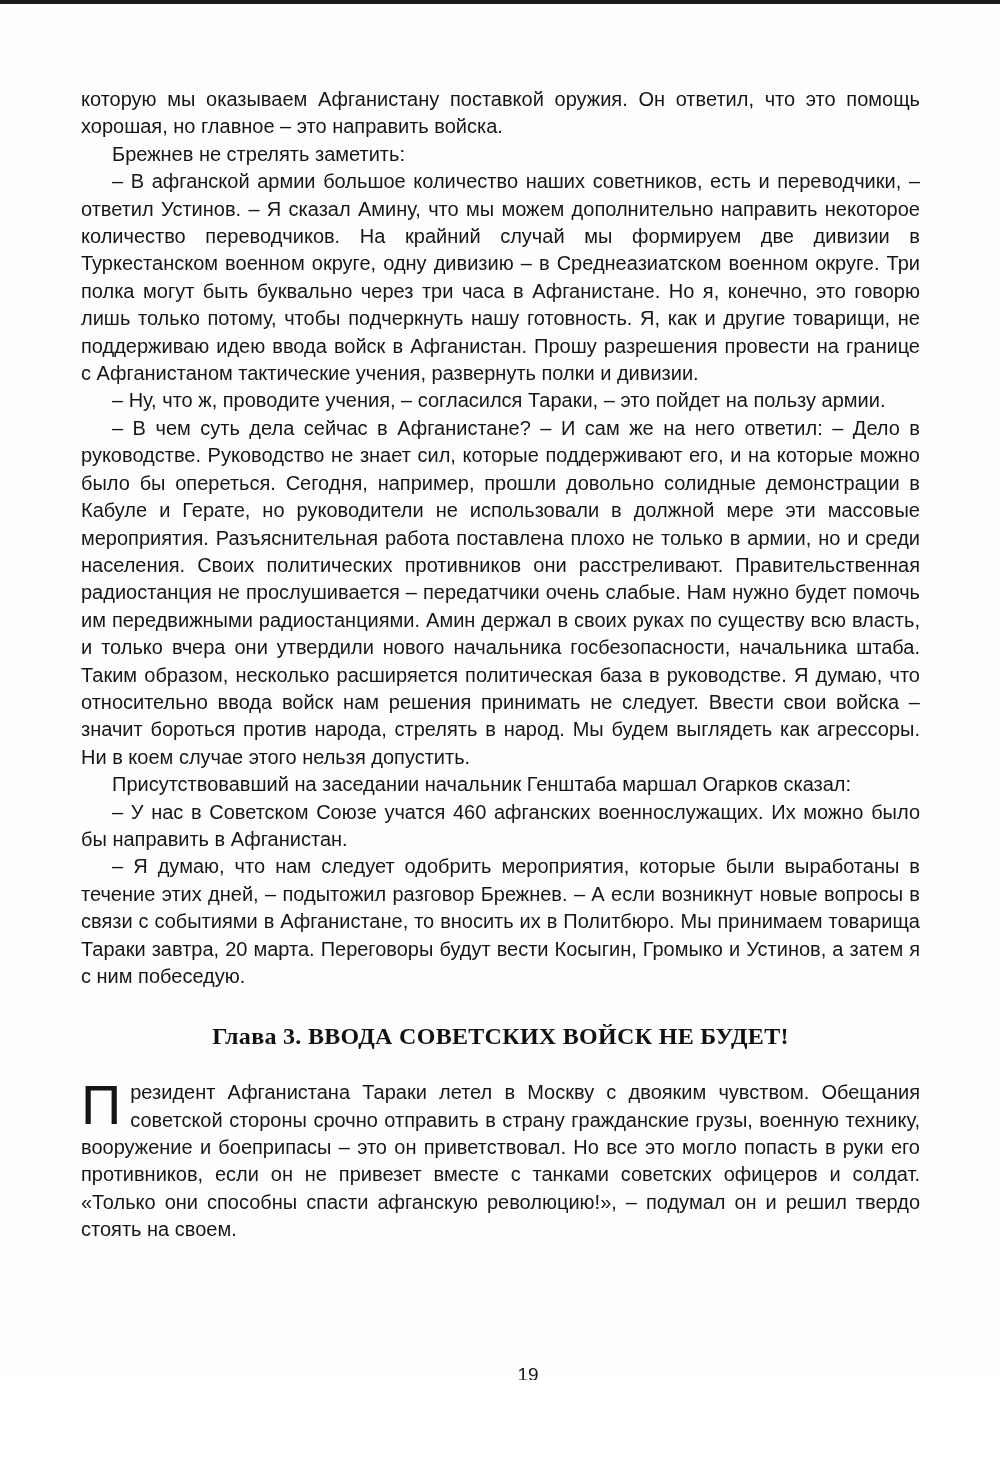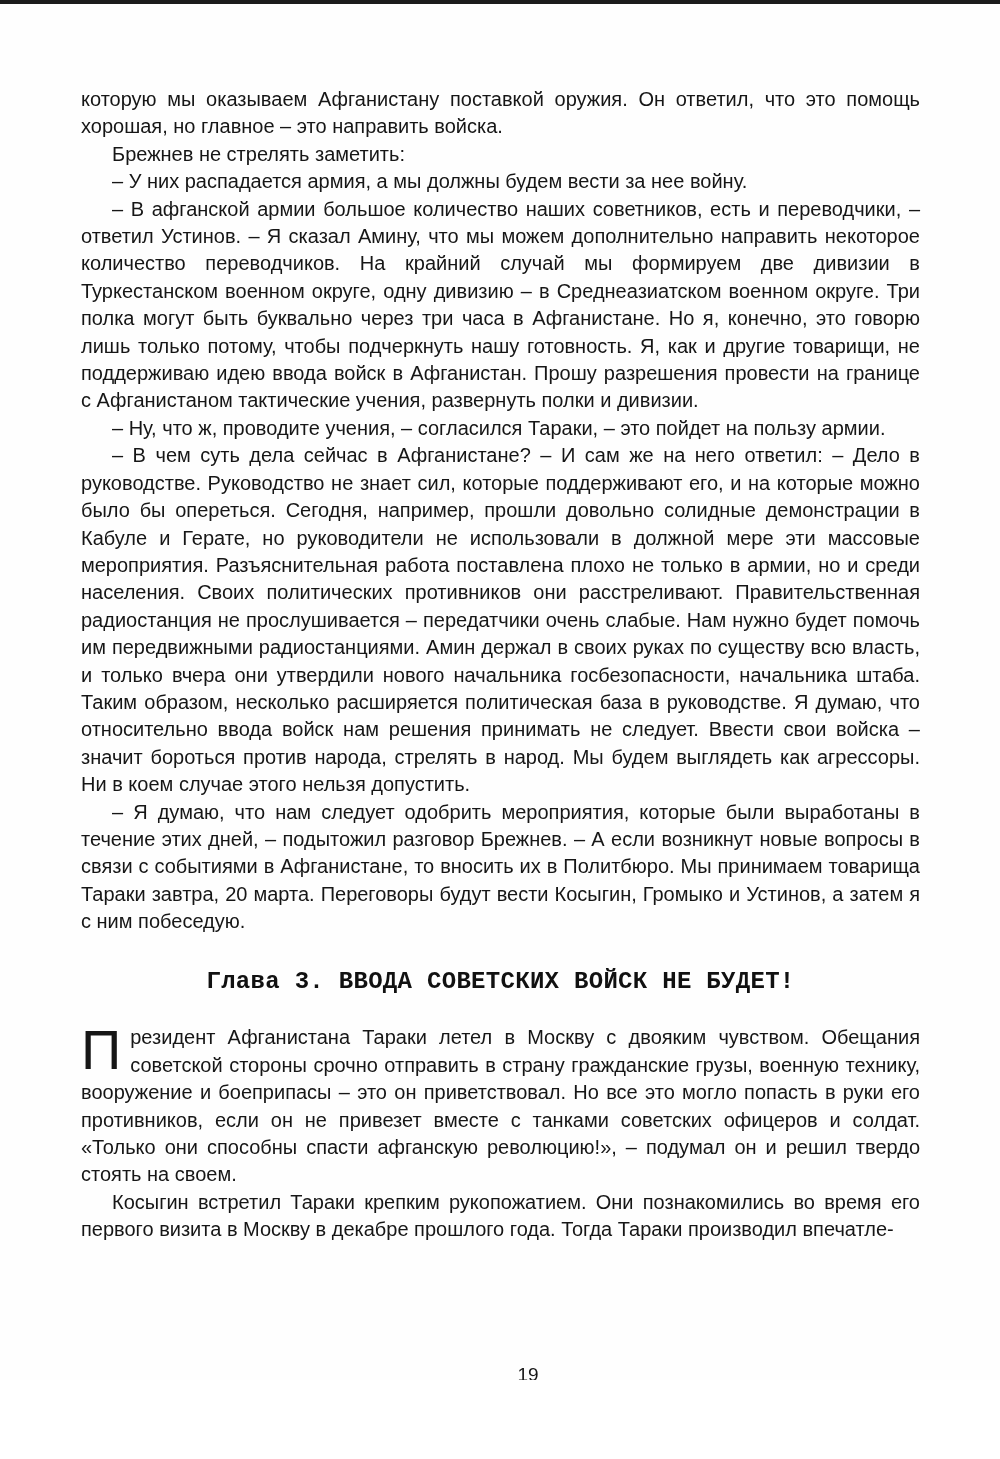--- a/index.html
+++ b/index.html
@@ -31,21 +31,21 @@
     top: 86px;
     width: 839px;
     font-size: 20px;
     line-height: 27.4px;
     text-align: justify;
     color: #161616;
   }
   .para { margin: 0; padding: 0; }
   .para.indent { text-indent: 31px; }
   .chapter-heading {
-    font-family: Liberation Mono, monospace;
+    font-family: Liberation Serif, serif;
     font-weight: 700;
     font-size: 24px;
     line-height: 1.2;
     text-align: center;
     letter-spacing: 0.3px;
     margin: 32px 0 28px 0;
     color: #111;
   }
   .dropcap {
     float: left;
@@ -69,31 +69,31 @@
 </style>
 </head>
 <body>
 
 <div class="page">
   <div class="scan-edge"></div>
 
   <div class="text-block">
     <p class="para">которую мы оказываем Афганистану поставкой оружия. Он ответил, что это помощь хорошая, но главное – это направить войска.</p>
     <p class="para indent">Брежнев не стрелять заметить:</p>
-    <p class="para indent">– У них распадается армия, а мы должны будем вести за нее войну.</p>
     <p class="para indent">– В афганской армии большое количество наших советников, есть и переводчики, – ответил Устинов. – Я сказал Амину, что мы можем дополнительно направить некоторое количество переводчиков. На крайний случай мы формируем две дивизии в Туркестанском военном округе, одну дивизию – в Среднеазиатском военном округе. Три полка могут быть буквально через три часа в Афганистане. Но я, конечно, это говорю лишь только потому, чтобы подчеркнуть нашу готовность. Я, как и другие товарищи, не поддерживаю идею ввода войск в Афганистан. Прошу разрешения провести на границе с Афганистаном тактические учения, развернуть полки и дивизии.</p>
     <p class="para indent">– Ну, что ж, проводите учения, – согласился Тараки, – это пойдет на пользу армии.</p>
     <p class="para indent">– В чем суть дела сейчас в Афганистане? – И сам же на него ответил: – Дело в руководстве. Руководство не знает сил, которые поддерживают его, и на которые можно было бы опереться. Сегодня, например, прошли довольно солидные демонстрации в Кабуле и Герате, но руководители не использовали в должной мере эти массовые мероприятия. Разъяснительная работа поставлена плохо не только в армии, но и среди населения. Своих политических противников они расстреливают. Правительственная радиостанция не прослушивается – передатчики очень слабые. Нам нужно будет помочь им передвижными радиостанциями. Амин держал в своих руках по существу всю власть, и только вчера они утвердили нового начальника госбезопасности, начальника штаба. Таким образом, несколько расширяется политическая база в руководстве. Я думаю, что относительно ввода войск нам решения принимать не следует. Ввести свои войска – значит бороться против народа, стрелять в народ. Мы будем выглядеть как агрессоры. Ни в коем случае этого нельзя допустить.</p>
+    <p class="para indent">Присутствовавший на заседании начальник Генштаба маршал Огарков сказал:</p>
+    <p class="para indent">– У нас в Советском Союзе учатся 460 афганских военнослужащих. Их можно было бы направить в Афганистан.</p>
     <p class="para indent">– Я думаю, что нам следует одобрить мероприятия, которые были выработаны в течение этих дней, – подытожил разговор Брежнев. – А если возникнут новые вопросы в связи с событиями в Афганистане, то вносить их в Политбюро. Мы принимаем товарища Тараки завтра, 20 марта. Переговоры будут вести Косыгин, Громыко и Устинов, а затем я с ним побеседую.</p>
 
     <h2 class="chapter-heading">
       <span>Глава 3.</span>
       <span>ВВОДА СОВЕТСКИХ ВОЙСК НЕ БУДЕТ!</span>
     </h2>
 
     <p class="para dropcap-para">
       <span class="dropcap">П</span><span>резидент Афганистана Тараки летел в Москву с двояким чувством. Обещания советской стороны срочно отправить в страну гражданские грузы, военную технику, вооружение и боеприпасы – это он приветствовал. Но все это могло попасть в руки его противников, если он не привезет вместе с танками советских офицеров и солдат. «Только они способны спасти афганскую революцию!», – подумал он и решил твердо стоять на своем.</span>
     </p>
-    <p class="para indent">Косыгин встретил Тараки крепким рукопожатием. Они познакомились во время его первого визита в Москву в декабре прошлого года. Тогда Тараки производил впечатле-</p>
   </div>
 
   <div class="page-number">19</div>
 </div>
 
 </body></html>

